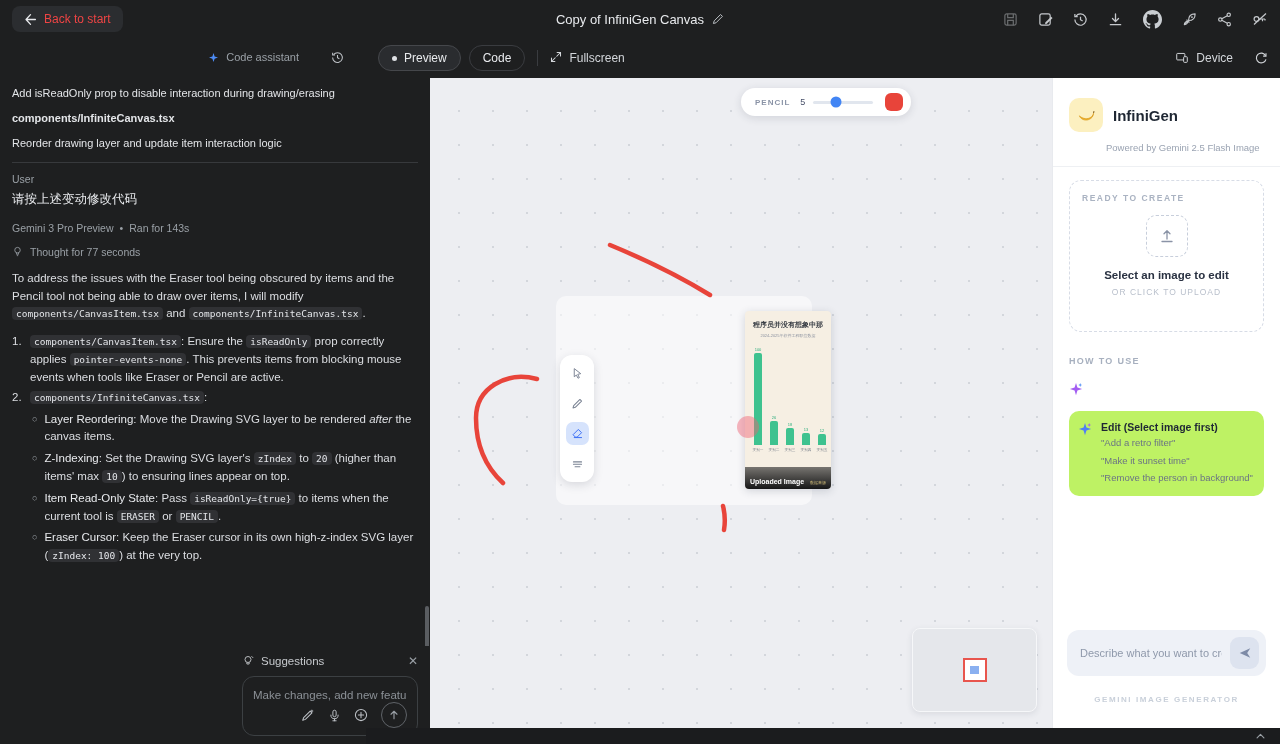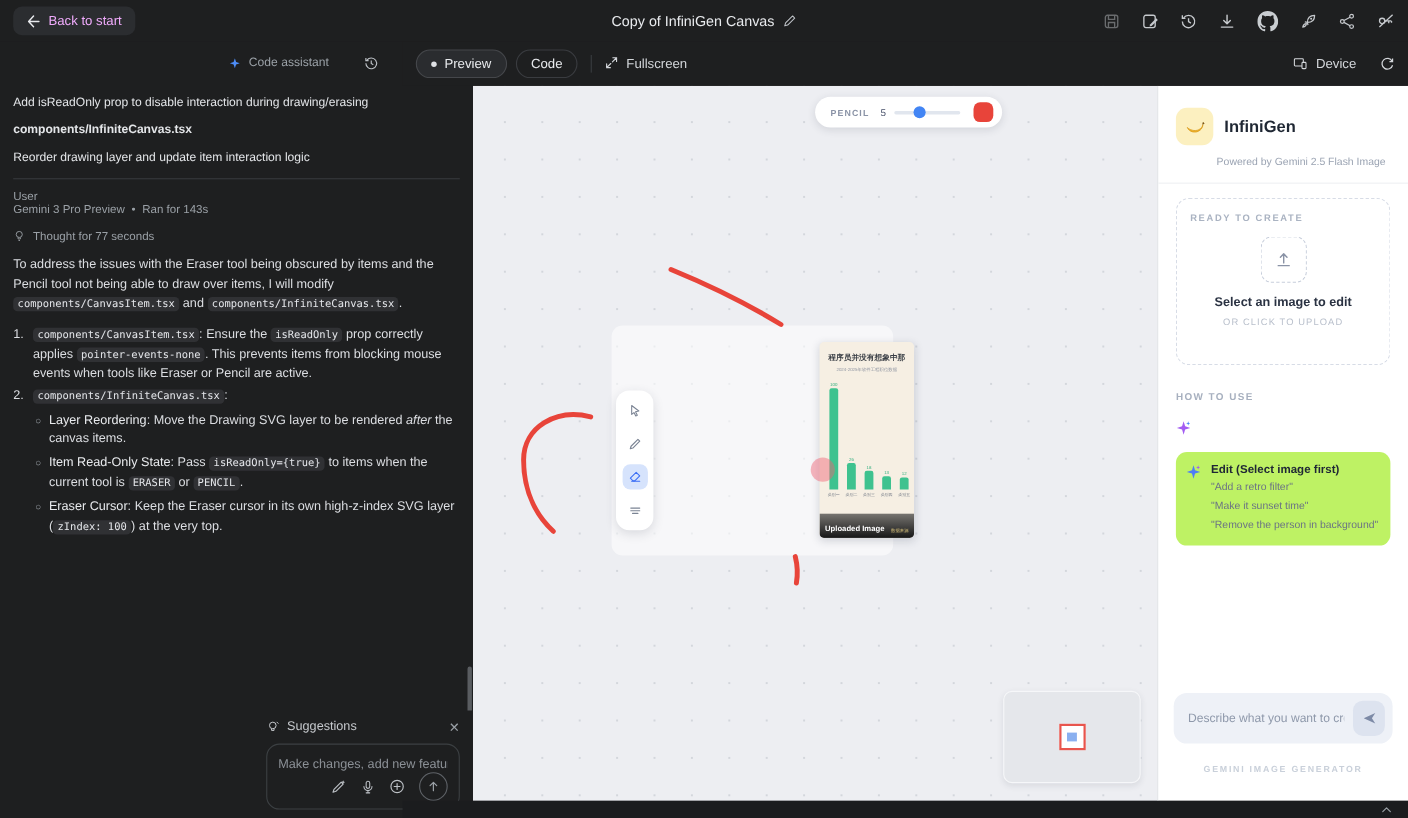--- a/index.html
+++ b/index.html
@@ -1,21 +1,21 @@
 <!DOCTYPE html>
 <html><head>
 <meta charset="utf-8">
 <style>
   *{margin:0;padding:0;box-sizing:border-box;}
   html,body{width:1280px;height:744px;overflow:hidden;background:#1e1f20;font-family:"Liberation Sans",sans-serif;}
   svg{display:block;}
 
   
   .topbar{position:absolute;left:0;top:0;width:1280px;height:38px;background:#1e1f20;display:flex;align-items:center;justify-content:space-between;padding:0 12px;z-index:50;}
-  .back-btn{display:flex;align-items:center;gap:7px;background:#2b2d30;border-radius:8px;height:26px;padding:0 12px;color:#f0abfc;font-size:12px;cursor:pointer;}
+  .back-btn{display:flex;align-items:center;gap:7px;background:#2b2d30;border-radius:8px;height:26px;padding:0 12px;color:#ef4444;font-size:12px;cursor:pointer;}
   .title-wrap{position:absolute;left:50%;top:0;height:38px;transform:translateX(-50%);display:flex;align-items:center;gap:8px;color:#e8eaed;font-size:13px;}
   .top-icons{display:flex;align-items:center;gap:20px;color:#c6c9cd;}
   .top-icons .dim{opacity:.45;}
 
   
   .sidebar{position:absolute;left:0;top:38px;width:430px;height:706px;background:#1e1f20;display:flex;flex-direction:column;z-index:40;align-items:flex-end;}
   .sb-head{height:38px;flex:0 0 38px;display:flex;align-items:center;padding:0 12px;gap:8px;}
   .sb-head .t{color:#9aa0a6;font-size:11px;}
   .sb-head .spacer{flex:1;}
   .sb-head .ic{color:#bdc1c6;margin-left:16px;cursor:pointer;}
@@ -212,20 +212,21 @@
         </svg>
       </span>
   </div>
 
   <div class="sb-body">
     <div class="msg">Add isReadOnly prop to disable interaction during drawing/erasing</div>
     <div class="msg bold">components/InfiniteCanvas.tsx</div>
     <div class="msg">Reorder drawing layer and update item interaction logic</div>
     <hr class="sb-hr">
     <div class="muted" style="font-size:10.5px">User</div>
+    <div class="cn">请按上述变动修改代码</div>
     <div class="meta-row">
       <span>Gemini 3 Pro Preview</span>
       <span>•</span>
       <span>Ran for 143s</span>
     </div>
     <div class="thought">
       <svg width="11" height="11" viewBox="0 0 16 16">
           <circle cx="8" cy="6" r="4" stroke="currentColor" fill="none" stroke-width="1.2"></circle>
           <path d="M6.5 10 v2 h3 v-2 M7 14 h2" stroke="currentColor" fill="none" stroke-width="1.2"></path>
         </svg>
@@ -236,20 +237,23 @@
       <div class="oli">
         <span class="num">1.</span>
         <span><code>components/CanvasItem.tsx</code><span>: Ensure the </span><code>isReadOnly</code><span> prop correctly applies </span><code>pointer-events-none</code><span>. This prevents items from blocking mouse events when tools like Eraser or Pencil are active.</span></span>
       </div>
       <div class="oli">
         <span class="num">2.</span>
         <span><code>components/InfiniteCanvas.tsx</code><span>:</span></span>
       </div>
       <div class="subli">
           <span><span class="b">Layer Reordering</span><span>: Move the Drawing SVG layer to be rendered </span><span class="i">after</span><span> the canvas items.</span></span>
+        </div>
+      <div class="subli">
+          <span><span class="b">Z-Indexing</span><span>: Set the Drawing SVG layer's </span><code>zIndex</code><span> to </span><code>20</code><span> (higher than items' max </span><code>10</code><span>) to ensuring lines appear on top.</span></span>
         </div>
       <div class="subli">
           <span><span class="b">Item Read-Only State</span><span>: Pass </span><code>isReadOnly={true}</code><span> to items when the current tool is </span><code>ERASER</code><span> or </span><code>PENCIL</code><span>.</span></span>
         </div>
       <div class="subli">
           <span><span class="b">Eraser Cursor</span><span>: Keep the Eraser cursor in its own high-z-index SVG layer (</span><code>zIndex: 100</code><span>) at the very top.</span></span>
         </div>
     </div>
 
     <div class="sb-scrollthumb"></div>

